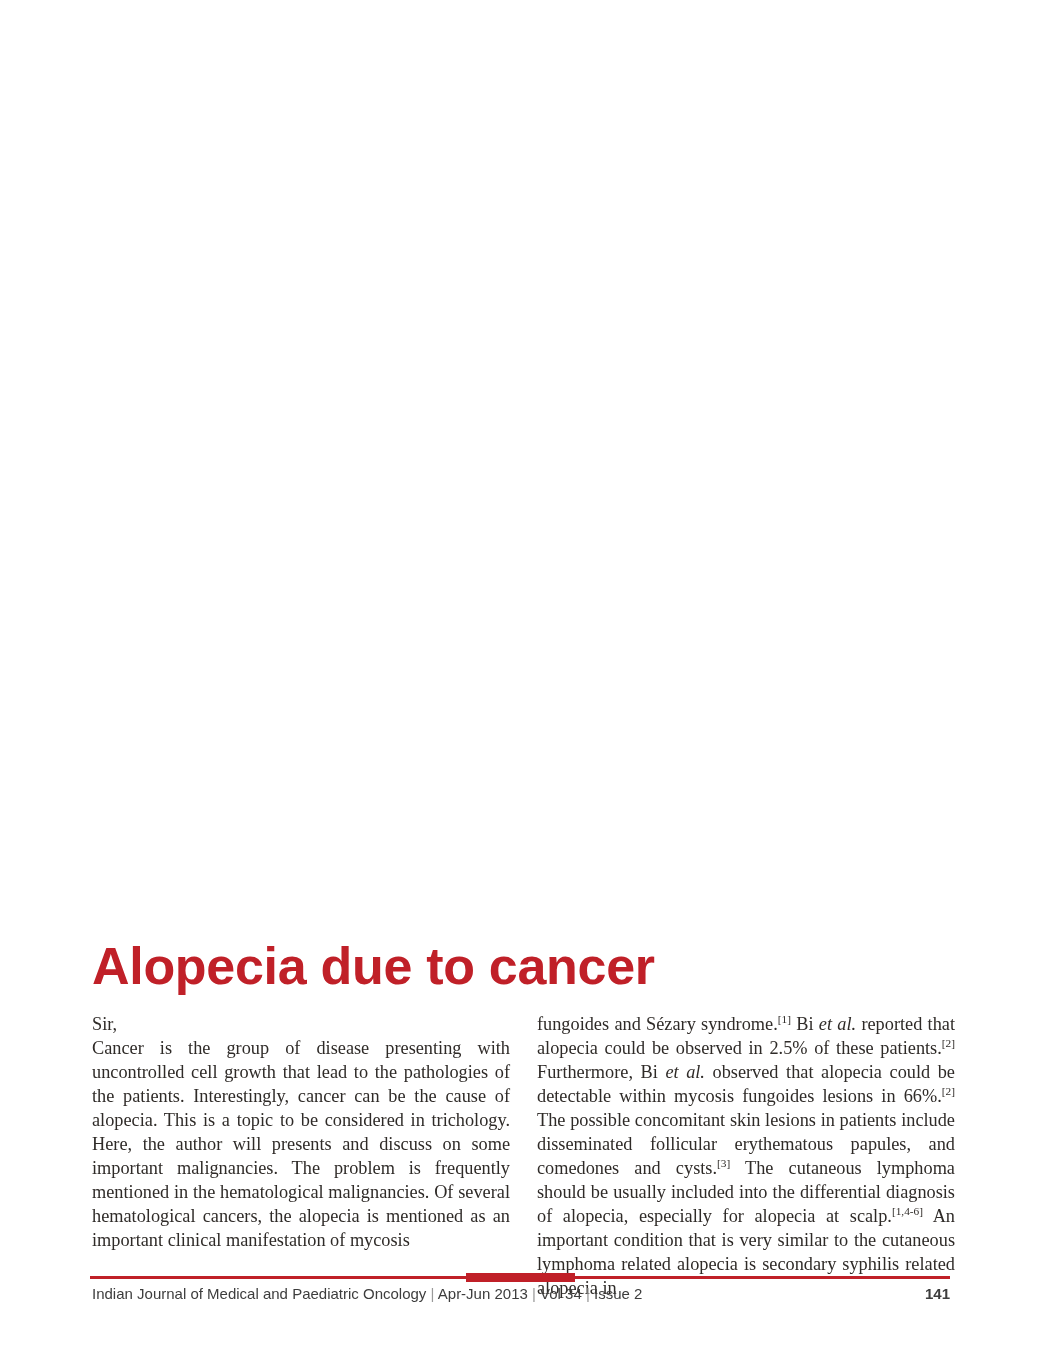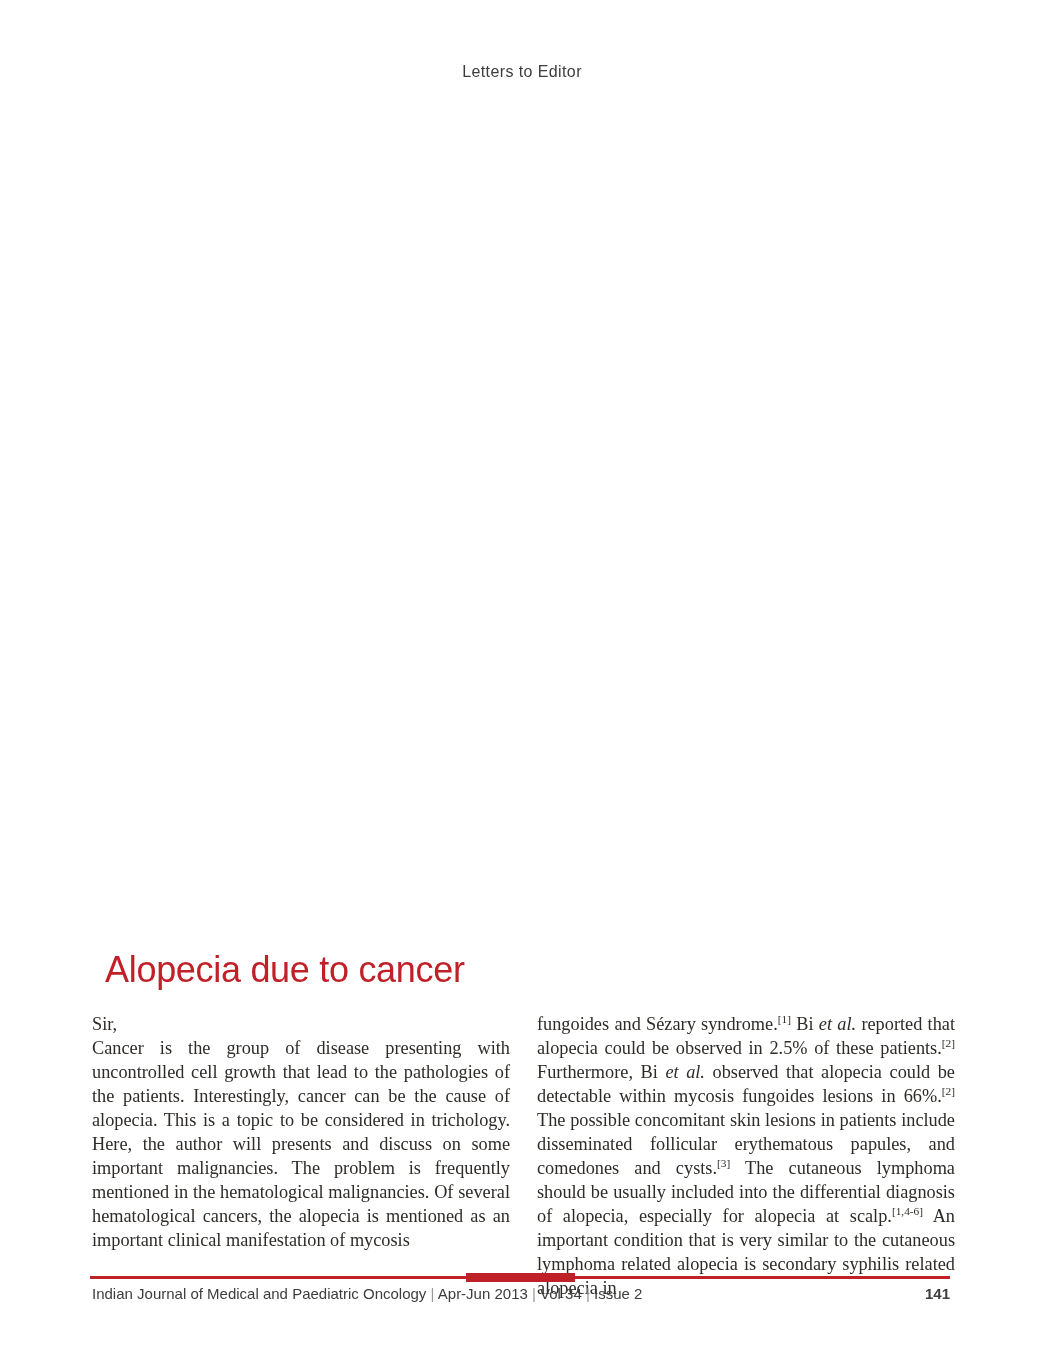--- a/index.html
+++ b/index.html
@@ -29,24 +29,24 @@
     font-family: "Liberation Sans", sans-serif;
     font-size: 16px;
     letter-spacing: 0.4px;
     color: var(--meta-text);
   }
 
   .article-title {
     position: absolute;
     top: 936px;
     left: 92px;
-    margin: 13px;
+    margin: 0;
     font-family: "Liberation Sans", sans-serif;
-    font-weight: 400;
-    font-size: 36px;
+    font-weight: 700;
+    font-size: 52px;
     letter-spacing: -0.3px;
     color: var(--accent);
   }
 
   .columns {
     position: absolute;
     top: 1012px;
     left: 92px;
     width: 863px;
     display: flex;
@@ -97,21 +97,20 @@
     color: var(--meta-text);
   }
   .footer .sep { color: var(--sep-text); }
   .page-number { font-weight: 700; }
 </style>
 </head>
 <body>
 
 <div class="page">
 
-  <div class="running-head">Letters to Editor</div>
 
   <h1 class="article-title">Alopecia due to cancer</h1>
 
   <div class="columns">
     <div class="column">
       <p class="salutation">Sir,</p>
       <p>Cancer is the group of disease presenting with uncontrolled cell growth that lead to the pathologies of the patients. Interestingly, cancer can be the cause of alopecia. This is a topic to be considered in trichology. Here, the author will presents and discuss on some important malignancies. The problem is frequently mentioned in the hematological malignancies. Of several hematological cancers, the alopecia is mentioned as an important clinical manifestation of mycosis</p>
     </div>
     <div class="column">
       <p><span>fungoides and Sézary syndrome.</span><sup>[1]</sup><span> Bi </span><em>et al.</em><span> reported that alopecia could be observed in 2.5% of these patients.</span><sup>[2]</sup><span> Furthermore, Bi </span><em>et al.</em><span> observed that alopecia could be detectable within mycosis fungoides lesions in 66%.</span><sup>[2]</sup><span> The possible concomitant skin lesions in patients include disseminated follicular erythematous papules, and comedones and cysts.</span><sup>[3]</sup><span> The cutaneous lymphoma should be usually included into the differential diagnosis of alopecia, especially for alopecia at scalp.</span><sup>[1,4-6]</sup><span> An important condition that is very similar to the cutaneous lymphoma related alopecia is secondary syphilis related alopecia in</span></p>

